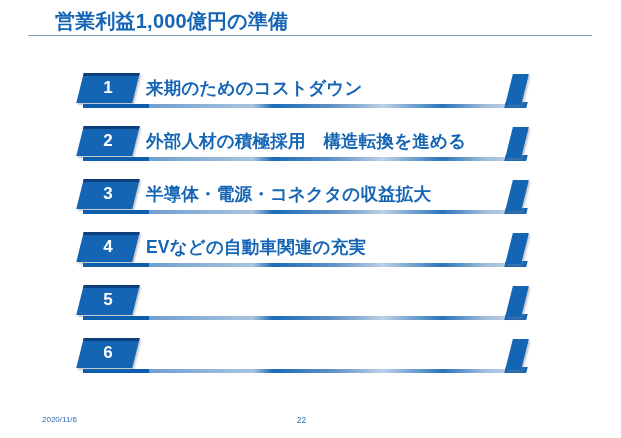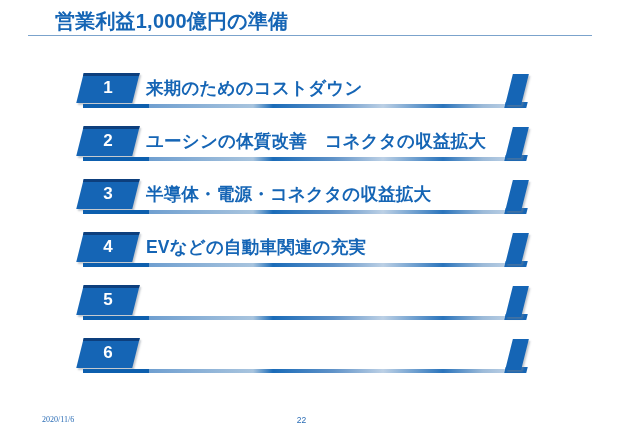--- a/index.html
+++ b/index.html
@@ -163,21 +163,20 @@
     transform: skewX(-14deg);
   }
 
   
   .footer-date {
     position: absolute;
     left: 42px;
     top: 415px;
     font-size: 8px;
     color: #2a6cb5;
-    font-family: Liberation Serif, serif;
   }
   .footer-page {
     position: absolute;
     left: 0;
     top: 415px;
     width: 603px;
     text-align: center;
     font-size: 8.5px;
     color: #2a6cb5;
   }
@@ -196,21 +195,21 @@
     <div class="badge-num">1</div>
     <div class="row-text">来期のためのコストダウン</div>
     <div class="underline"></div>
     <div class="underline-cap"></div>
     <div class="tail"></div>
   </div>
 
   <div class="row" style="top:126px;">
     <div class="badge"></div>
     <div class="badge-num">2</div>
-    <div class="row-text">ユーシンの体質改善　コネクタの収益拡大</div>
+    <div class="row-text">外部人材の積極採用　構造転換を進める</div>
     <div class="underline"></div>
     <div class="underline-cap"></div>
     <div class="tail"></div>
   </div>
 
   <div class="row" style="top:179px;">
     <div class="badge"></div>
     <div class="badge-num">3</div>
     <div class="row-text">半導体・電源・コネクタの収益拡大</div>
     <div class="underline"></div>

